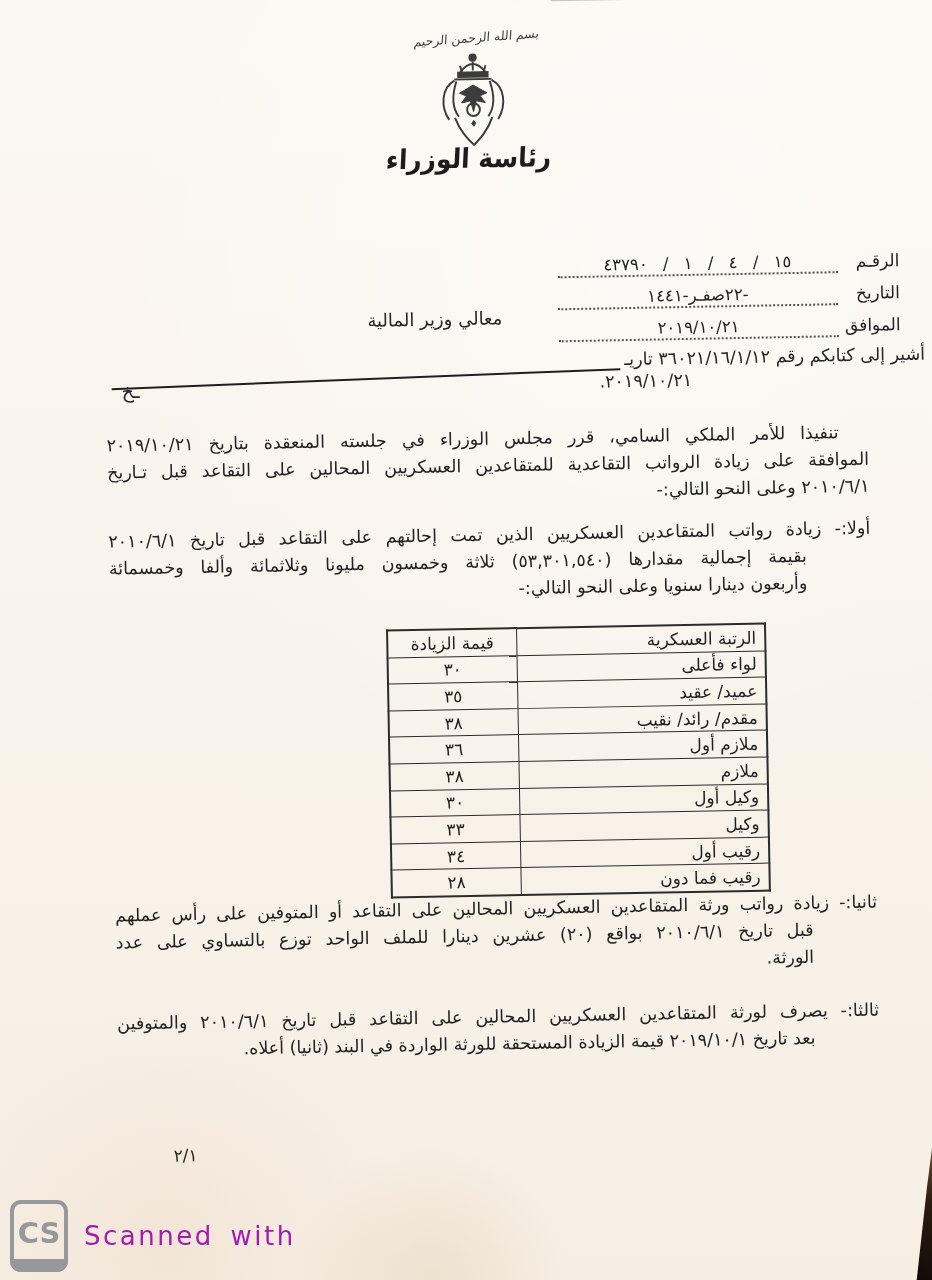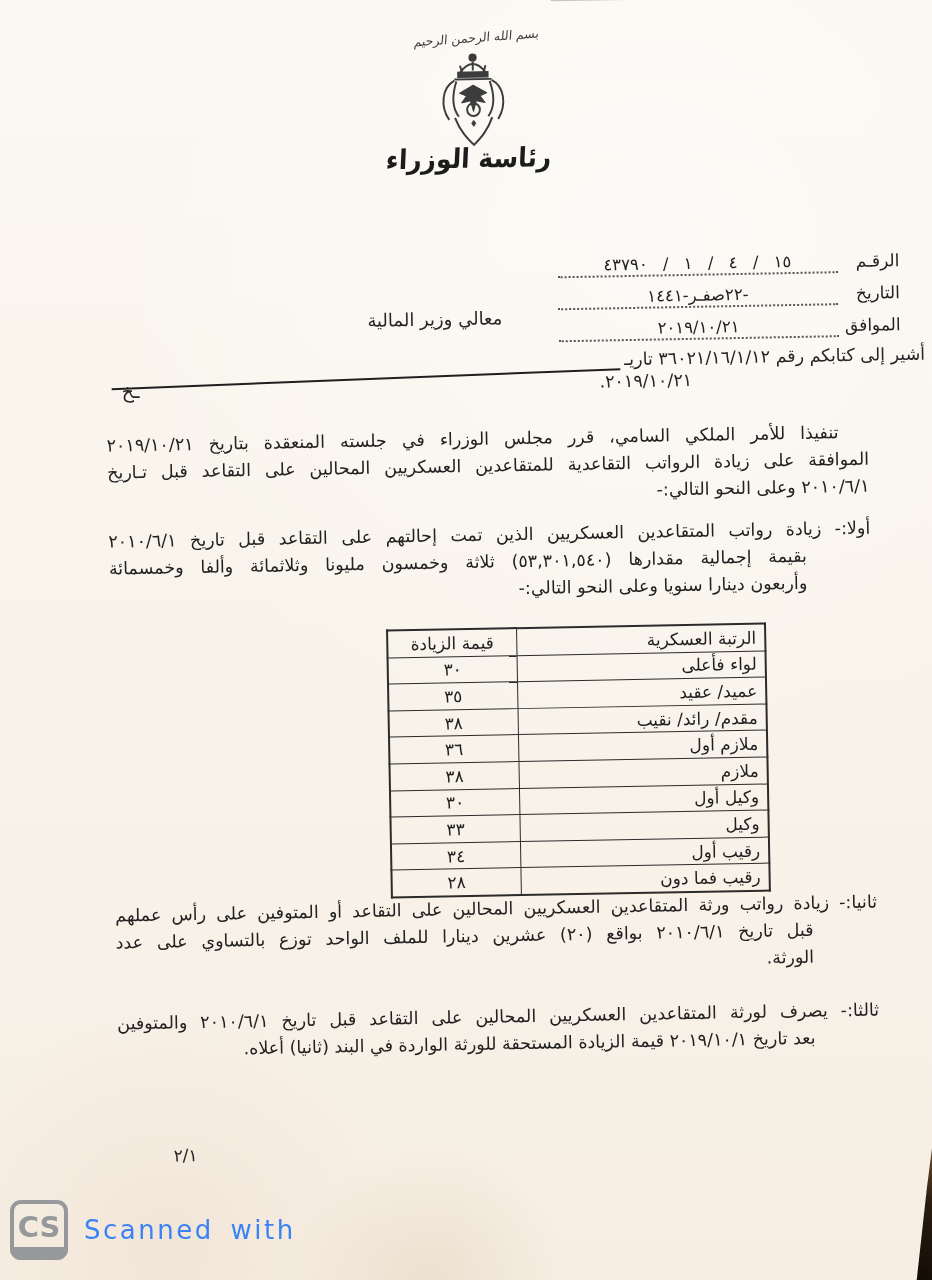--- a/index.html
+++ b/index.html
@@ -75,34 +75,34 @@
   .tc{
     display:table-cell;border:1.5px solid #2b2b2b;
     font-size:17px;height:25.6px;vertical-align:middle;color:#1f1f1f;
   }
   .tc.rank{width:246px;text-align:right;padding:0 8px 0 2px;}
   .tc.val{width:132px;text-align:center;}
   .trow.head .tc{font-size:17px;}
   
   .page-num{position:absolute;left:158px;top:1140px;font-size:17px;direction:rtl;}
   .cs-footer{position:absolute;left:10px;top:1200px;display:flex;align-items:center;gap:16px;transform:none;}
-  .cs-badge{position:relative;width:58px;height:60px;flex:none;}
+  .cs-badge{position:relative;width:58px;height:72px;flex:none;}
   .cs-box{
     position:absolute;inset:0;border:4px solid #96989b;border-radius:11px;
     display:flex;align-items:center;justify-content:center;
   }
   .cs-box span{
     font-size:29px;font-weight:800;color:#96989b;letter-spacing:0px;
     font-family:"DejaVu Sans","Liberation Sans",sans-serif;margin-top:-6px;
   }
   .cs-base{
     position:absolute;left:0px;right:0px;bottom:0px;height:13px;
     background:#96989b;border-radius:0 0 11px 11px;
   }
-  .cs-text{color:#3b82f6;font-size:26px;line-height:33px;letter-spacing:2.5px;word-spacing:6px;}
+  .cs-text{color:#a21caf;font-size:26px;line-height:33px;letter-spacing:2.5px;word-spacing:6px;}
   
   .corner-shard{
     position:absolute;right:0;bottom:0;width:18px;height:132px;
     background:linear-gradient(200deg,#6b4c2e 0%,#2a1c10 40%,#120c06 100%);
     clip-path:polygon(100% 0, 100% 100%, 15% 100%, 72% 30%);
   }
   .edge-speck{
     position:absolute;left:556px;top:0;width:130px;height:3px;
     background:rgba(110,100,85,.35);border-radius:2px;
   }

